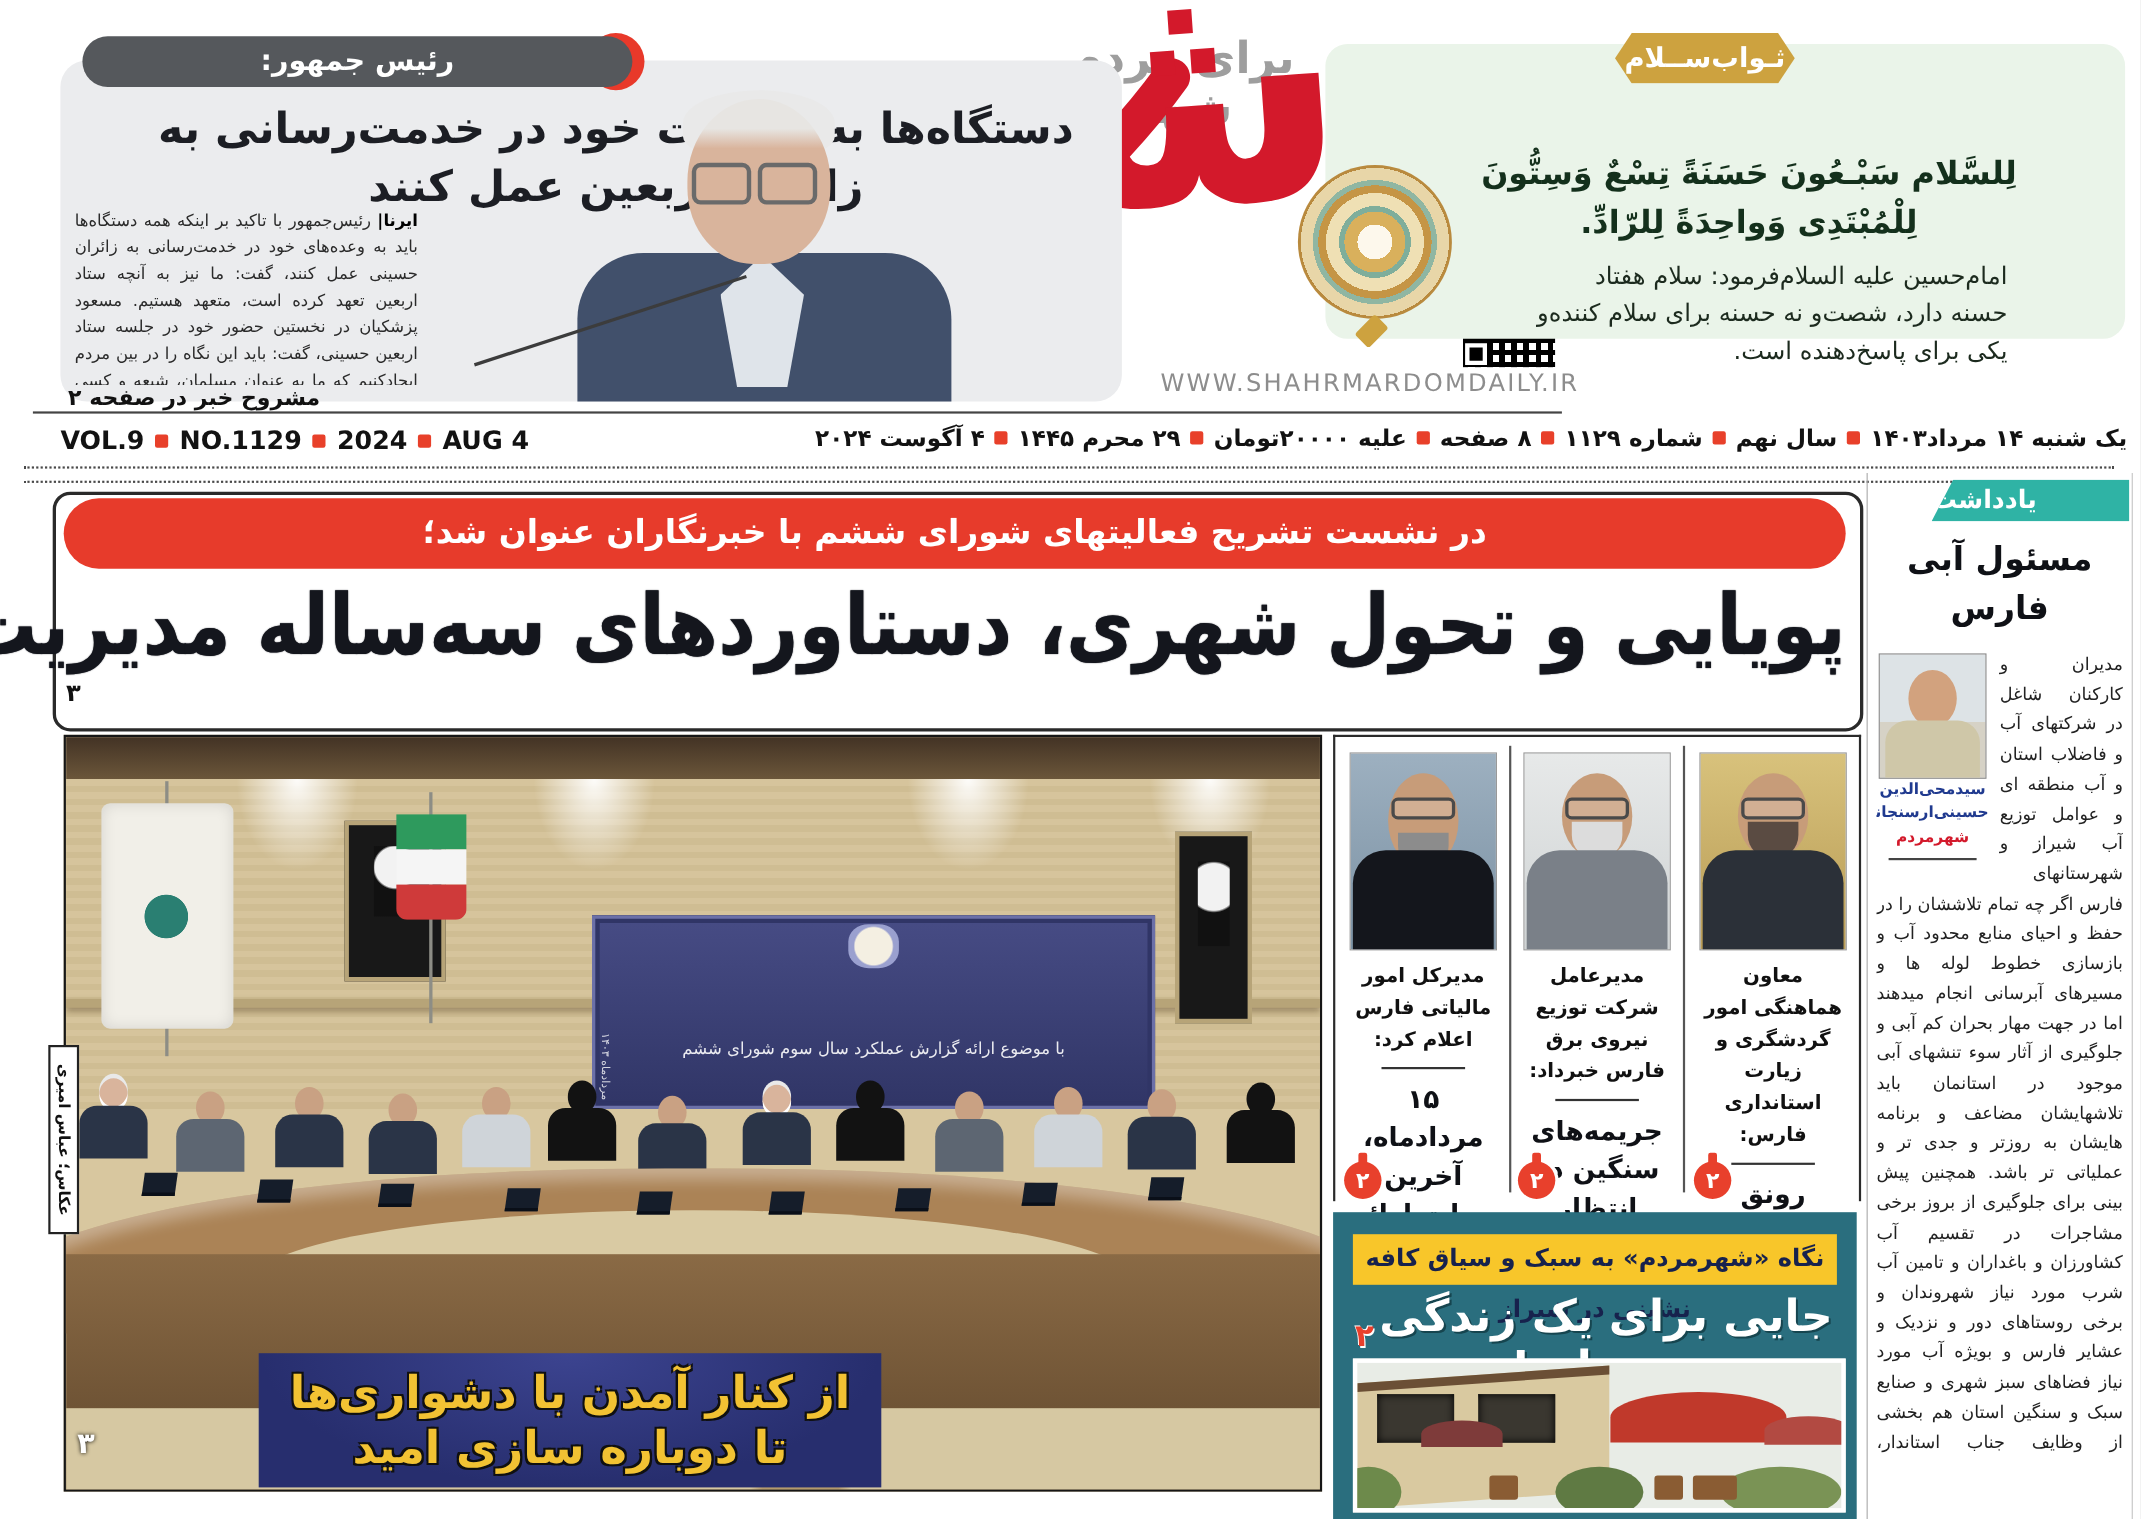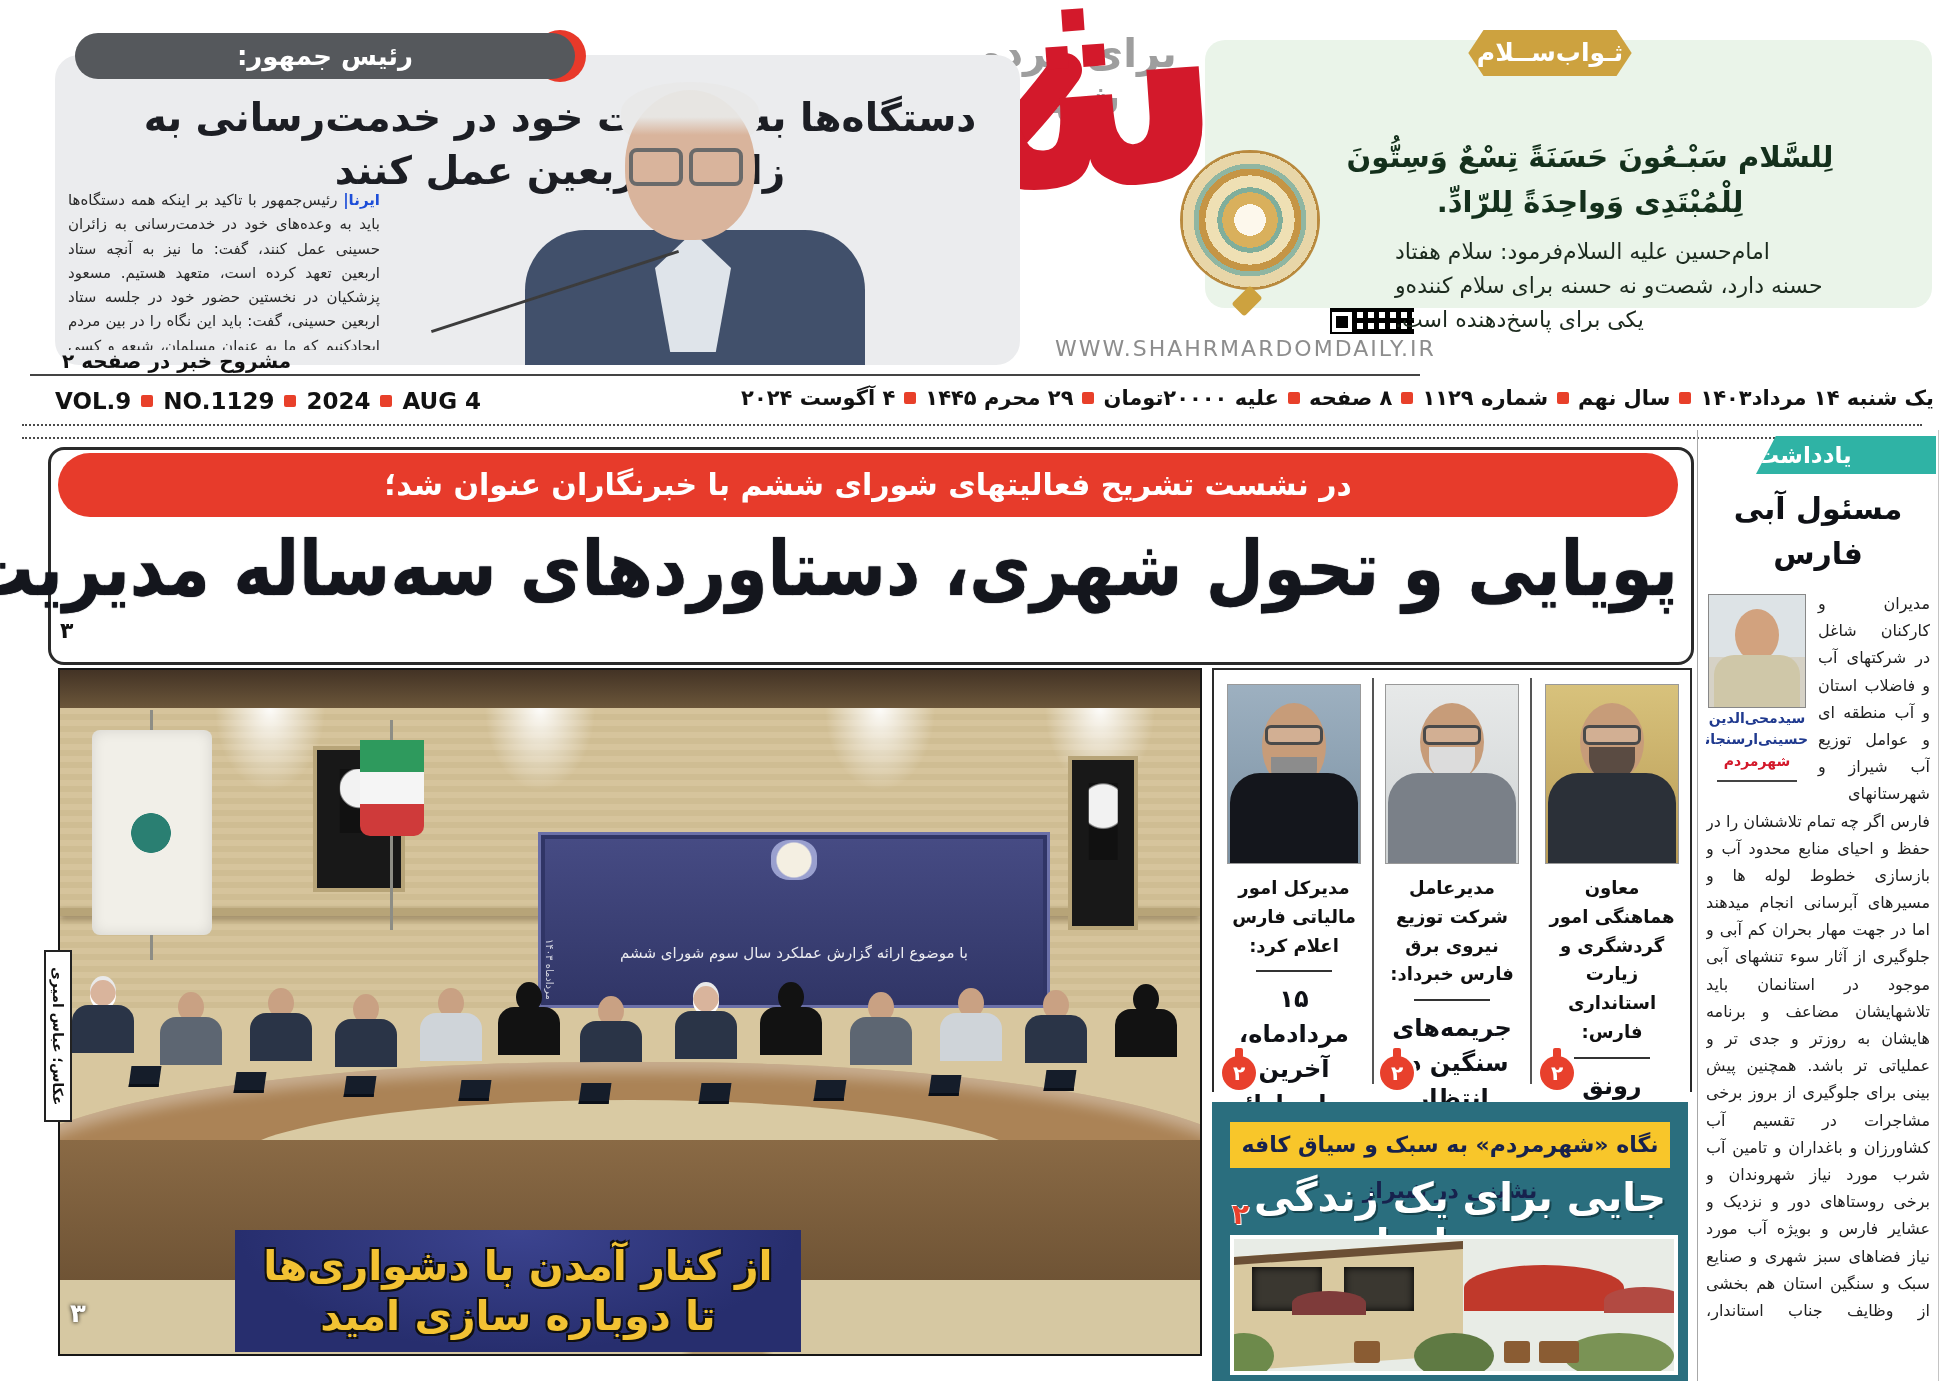--- a/index.html
+++ b/index.html
@@ -23,42 +23,42 @@
            font-size:22px;color:#8d8d8d;letter-spacing:2px}
   
   #pres-box{position:absolute;left:55px;top:55px;width:965px;height:310px;background:#ebecee;border-radius:24px}
   #pres-red-dot{position:absolute;left:534px;top:30px;width:52px;height:52px;border-radius:50%;background:#e8392a}
   #pres-pill{position:absolute;left:75px;top:33px;width:500px;height:46px;background:#55585c;border-radius:24px;
              color:#fff;font-size:26px;font-weight:bold;text-align:center;line-height:46px}
   #pres-headline{position:absolute;left:120px;top:92px;width:880px;text-align:center;
                  font-size:39px;font-weight:bold;color:#1c1e24;line-height:1.35}
   #pres-body{position:absolute;left:68px;top:188px;width:312px;height:162px;overflow:hidden;
              font-size:15px;line-height:1.62;text-align:justify;color:#2a2a2a}
-  #pres-body .agency{color:#1d4ed8;font-weight:bold}
+  #pres-body .agency{color:#000000;font-weight:bold}
   #pres-photo{position:absolute;left:385px;top:80px;width:633px;height:285px;overflow:hidden;border-radius:0 0 0 24px}
   .pp-head{position:absolute;left:240px;top:10px;width:130px;height:150px;border-radius:50% 50% 46% 46%;
            background:linear-gradient(#e7e5e2 18%,#d9b49c 30%)}
   .pp-hair{position:absolute;left:236px;top:2px;width:138px;height:60px;border-radius:50% 50% 30% 30%;background:#e9e9e9}
   .pp-glass{position:absolute;top:68px;width:46px;height:30px;border:4px solid #6a6a6a;border-radius:8px}
   .pp-body{position:absolute;left:140px;top:150px;width:340px;height:140px;border-radius:60px 60px 0 0;background:#41506b}
   .pp-shirt{position:absolute;left:270px;top:152px;width:76px;height:120px;background:#dfe4ea;
             clip-path:polygon(50% 0,100% 30%,80% 100%,20% 100%,0 30%)}
   .pp-mic{position:absolute;left:40px;top:210px;width:260px;height:3px;background:#3c3c3c;transform:rotate(-18deg)}
   #pres-more{position:absolute;left:62px;top:349px;font-size:20px;font-weight:bold;color:#111}
   #topline{position:absolute;left:30px;top:374px;width:1390px;height:2px;background:#444}
   
   #salam-box{position:absolute;left:1205px;top:40px;width:727px;height:268px;background:#eaf4e9;border-radius:20px}
   #salam-badge{position:absolute;left:1455px;top:30px;width:190px;height:46px;background:#cda23f;
                clip-path:polygon(7% 50%,15% 0,85% 0,93% 50%,85% 100%,15% 100%);
                color:#fff;font-size:25px;font-weight:bold;text-align:center;line-height:46px}
   .salam-ar{position:absolute;width:520px;left:1330px;text-align:center;font-weight:bold;color:#14301c}
   #salam-ar1{top:95px;font-size:26px}
   #salam-ar2{top:140px;font-size:29px}
   #salam-ar3{top:185px;font-size:29px}
-  #salam-fa{position:absolute;left:1395px;top:235px;width:430px;text-align:left;
+  #salam-fa{position:absolute;left:1395px;top:235px;width:430px;text-align:right;
             font-size:22px;line-height:1.55;color:#1c2a1e}
   #medallion{position:absolute;left:1180px;top:150px;width:140px;height:140px;border-radius:50%;
      background:radial-gradient(circle,#fdf8ec 0 16%,#d9b05c 16% 28%,#7fae9b 28% 33%,#efe0b4 33% 45%,#c59545 45% 52%,#8fb6a2 52% 57%,#e8d6a8 57% 68%,#b98a3e 68% 74%,transparent 74%)}
   #tassel{position:absolute;left:1238px;top:288px;width:18px;height:26px;background:#cda23f;
           transform:rotate(45deg);border-radius:3px}
   
   #date-left{position:absolute;left:55px;top:388px;direction:ltr;display:flex;align-items:center;gap:10px;
              font-size:23px;font-weight:bold;color:#121212}
   #date-right{position:absolute;right:12px;top:386px;display:flex;align-items:center;gap:9px;
               font-size:21px;font-weight:bold;color:#121212}

